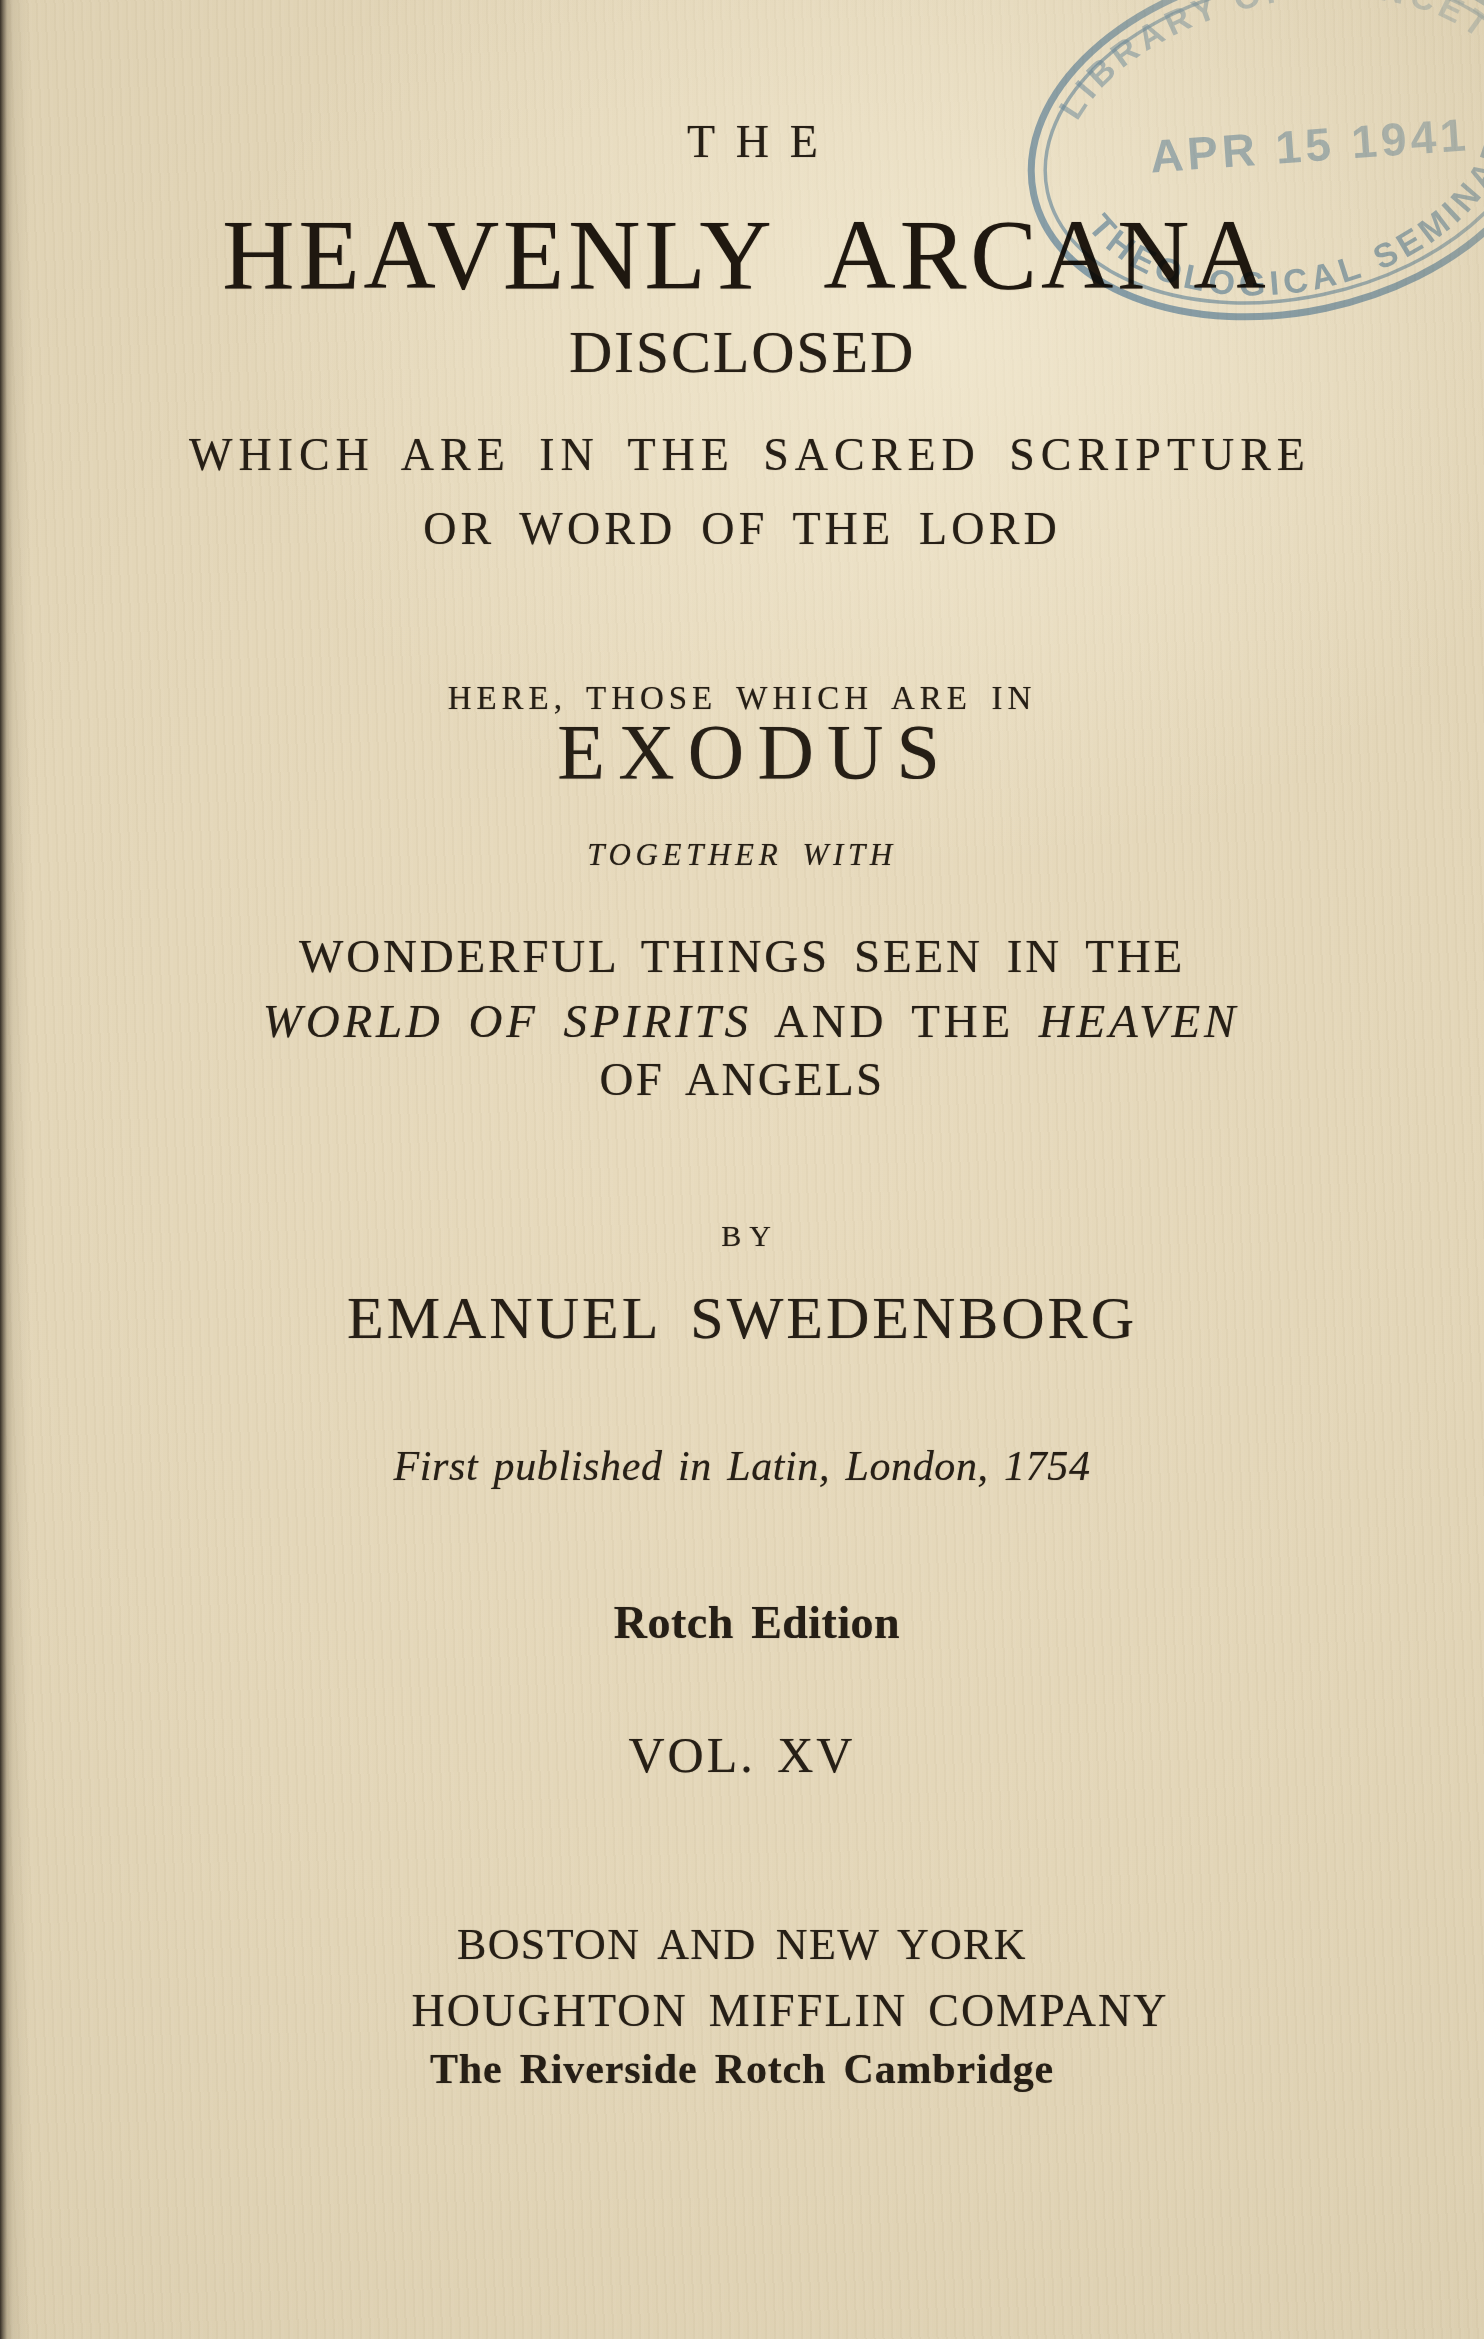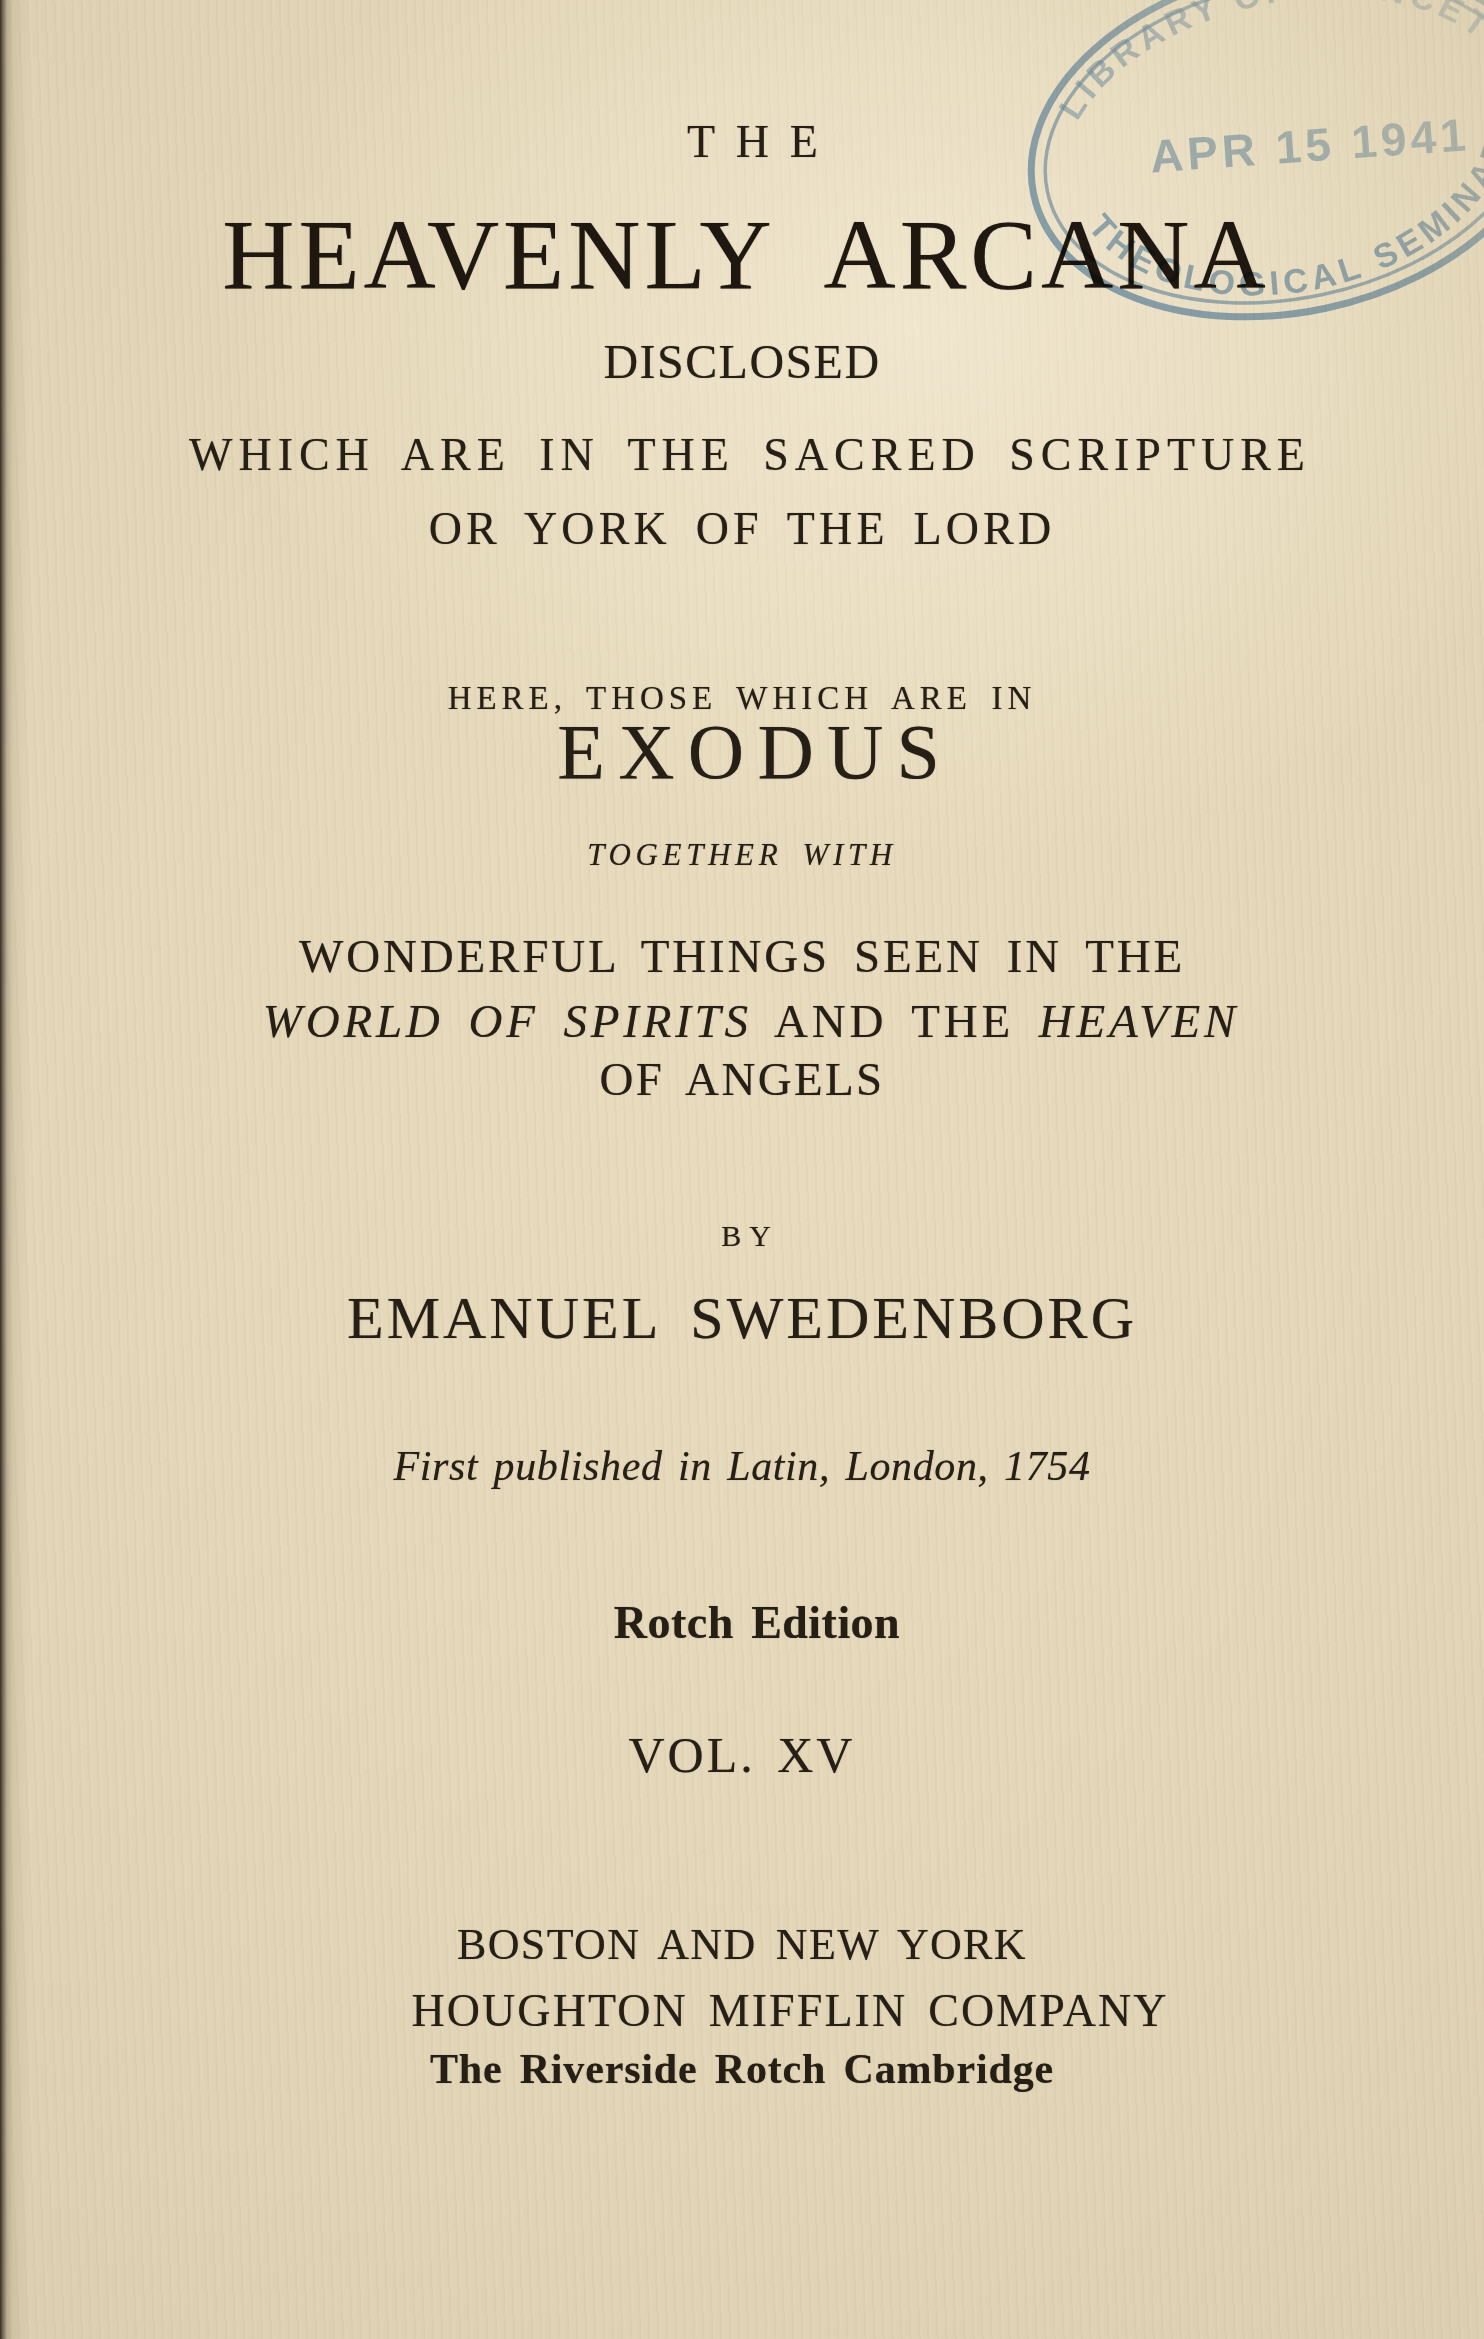--- a/index.html
+++ b/index.html
@@ -21,21 +21,21 @@
       rgba(148,136,110,0.5) 7px, rgba(160,148,120,0.22) 13px,
       rgba(160,148,120,0) 30px);
   }
   .line {
     position: absolute; left: 0; width: 100%;
     text-align: center; line-height: 1.06; white-space: nowrap;
     text-shadow: 0 0 1px rgba(40,30,18,0.55);
   }
   .half-title   { top: 118px;  font-size: 46px;  letter-spacing:.45em; padding-left:.45em; }
   .main-title   { top: 202px;  font-size: 100px; letter-spacing:.04em; word-spacing:.28em; padding-left:.04em; color:#1f1810; }
-  .sub-title    { top: 337px;  font-size: 48px;  letter-spacing:.03em;text-align:center; }
+  .sub-title    { top: 321px;  font-size: 60px;  letter-spacing:.03em;text-align:center; }
   .scripture-1  { top: 431px;  font-size: 46px;  letter-spacing:.13em; word-spacing:.24em;padding-left:8px; }
   .scripture-2  { top: 505px;  font-size: 46px;  letter-spacing:.09em; word-spacing:.2em; }
   .here-line    { top: 650px;  font-size: 33px;  letter-spacing:.15em; word-spacing:.2em;margin-top:31px; }
   .book-name    { top: 711px;  font-size: 78px;  letter-spacing:.17em; padding-left:.17em; }
   .together     { top: 839px;  font-size: 31px;  font-style: italic; letter-spacing:.15em; word-spacing:.25em; }
   .wonder-1     { top: 932px;  font-size: 47px;  letter-spacing:.06em; word-spacing:.2em; }
   .wonder-2     { top: 997px;  font-size: 47px;  letter-spacing:.08em; word-spacing:.2em;margin-left:9px; }
   .wonder-3     { top: 1055px; font-size: 47px;  letter-spacing:.05em; word-spacing:.2em; }
   .by-label     { top: 1220px; font-size: 30px;  letter-spacing:.27em; padding-left:.27em; }
   .author       { top: 1287px; font-size: 60px;  letter-spacing:.05em; word-spacing:.22em; }
@@ -55,21 +55,21 @@
 </style>
 </head>
 <body>
 
 <div class="gutter-edge"></div>
 
 <div class="line half-title">THE</div>
 <div class="line main-title">HEAVENLY ARCANA</div>
 <div class="line sub-title">DISCLOSED</div>
 <div class="line scripture-1">WHICH ARE IN THE SACRED SCRIPTURE</div>
-<div class="line scripture-2">OR YORK OF THE LORD</div>
+<div class="line scripture-2">OR WORD OF THE LORD</div>
 <div class="line here-line">HERE, THOSE WHICH ARE IN</div>
 <div class="line book-name">EXODUS</div>
 <div class="line together">TOGETHER WITH</div>
 <div class="line wonder-1">WONDERFUL THINGS SEEN IN THE</div>
 <div class="line wonder-2">
   <span class="it">WORLD OF SPIRITS</span>
   <span>AND THE</span>
   <span class="it">HEAVEN</span>
 </div>
 <div class="line wonder-3">OF ANGELS</div>

